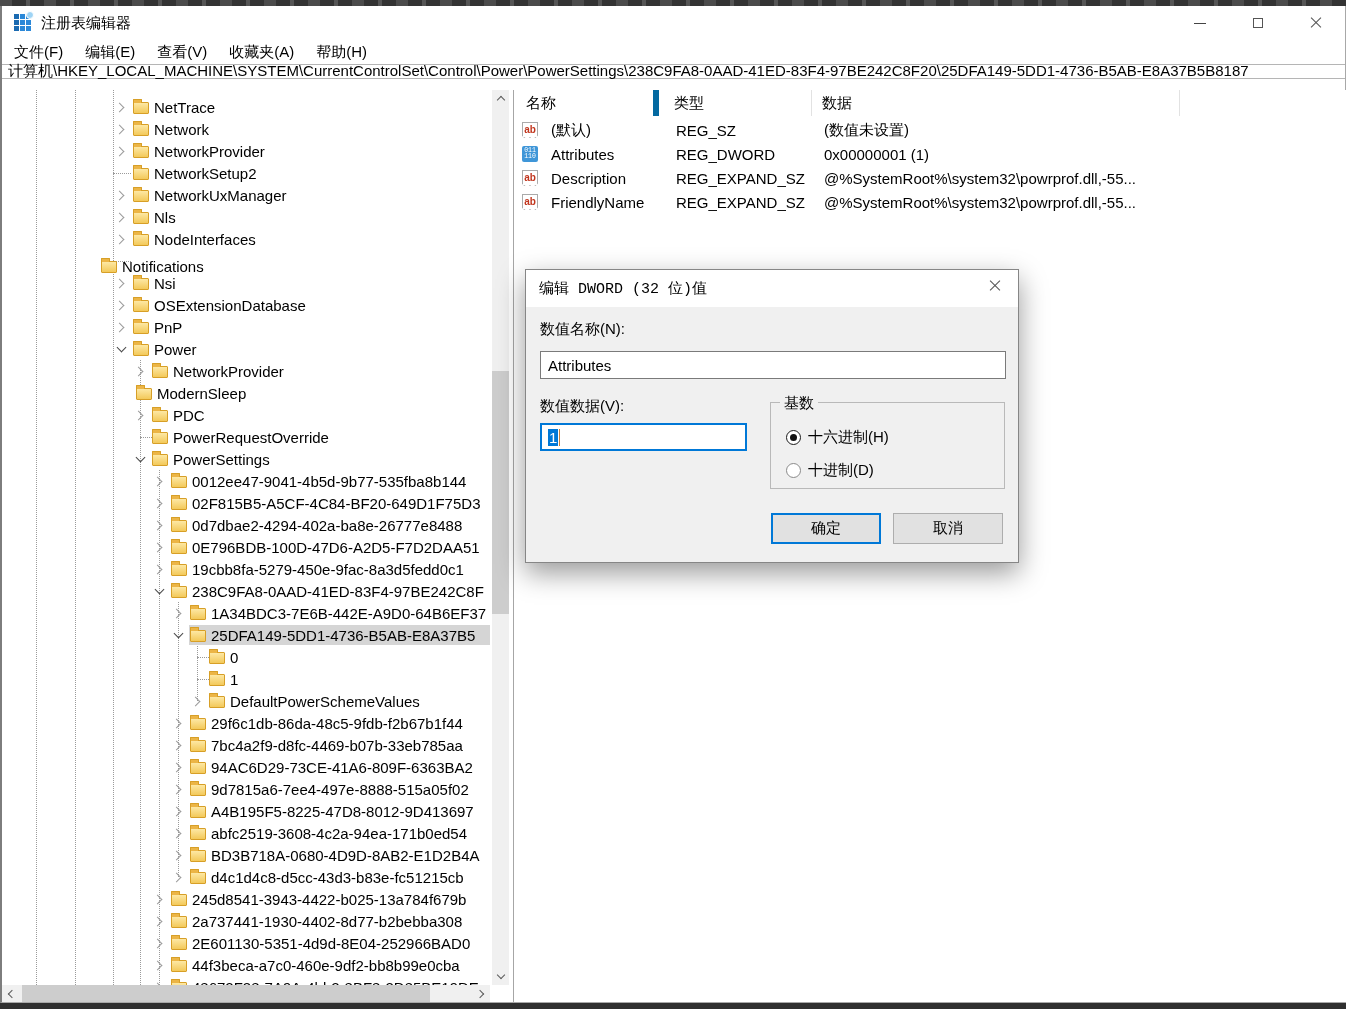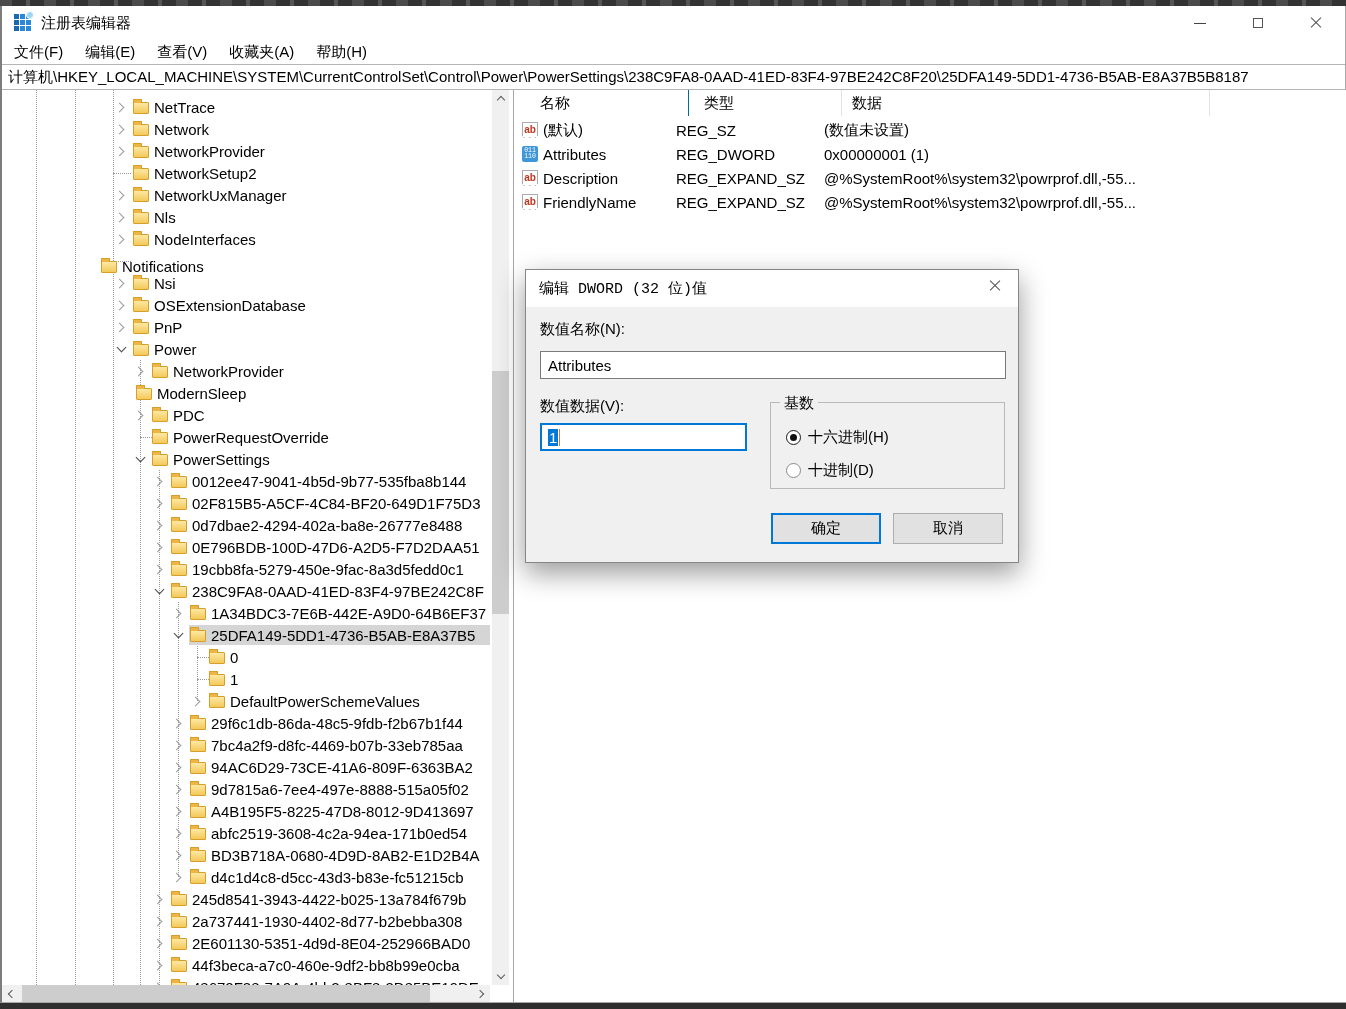--- a/index.html
+++ b/index.html
@@ -29,21 +29,21 @@
   .max-glyph { width:10px; height:10px; border:1px solid #555; }
   .x-glyph { width:12px; height:12px; position:relative; }
   .x-glyph::before,.x-glyph::after { content:""; position:absolute; left:-1px; top:5px; width:14px; height:1px; background:#555; }
   .x-glyph::before { transform:rotate(45deg); } .x-glyph::after { transform:rotate(-45deg); }
 
   
   .menubar { position:absolute; left:0; top:34px; width:100%; height:24px; background:#fff; display:flex; align-items:center; padding-left:1px; }
   .menu-item { padding:0 11px; font-size:15px; }
 
   
-  .addressbar { position:absolute; left:0; top:58px; width:100%; height:26px; background:#fff;
+  .addressbar { position:absolute; left:0; top:58px; width:100%; height:15px; background:#fff;
     border-top:1px solid #b5b5b5; border-bottom:1px solid #b5b5b5; display:flex; align-items:center; }
   .address-text { padding-left:6px; white-space:nowrap; overflow:hidden; font-size:15px; }
 
   
   .content { position:absolute; left:0; top:84px; width:100%; height:912px; }
   .treepanel { position:absolute; left:0; top:0; width:511px; height:912px; background:#fff; overflow:hidden; }
   .panel-divider { position:absolute; left:511px; top:0; width:1px; height:912px; background:#a6a6a6; }
   .valuespanel { position:absolute; left:513px; top:0; width:832px; height:912px; background:#fff; }
 
   
@@ -72,36 +72,36 @@
   .hscroll .thumb { position:absolute; left:20px; top:0; width:408px; height:17px; background:#cdcdcd; }
   .sb-chev { width:6px; height:6px; border-right:1.4px solid #5a5a5a; border-bottom:1.4px solid #5a5a5a; }
   .sb-up { transform:rotate(-135deg); margin-top:3px; }
   .sb-down { transform:rotate(45deg); margin-top:-3px; }
   .sb-left { transform:rotate(135deg); margin-left:3px; }
   .sb-right { transform:rotate(-45deg); margin-left:-3px; }
 
   
   .vheader { position:absolute; left:0; top:0; width:832px; height:26px; display:flex; background:#fff; }
   .vh { padding-top:4px; font-size:15px; position:relative; }
-  .vh-name { width:174px; padding-left:25px; border-right:1px solid #0369a1; }
+  .vh-name { width:144px; padding-left:11px; border-right:6px solid #0369a1; }
   .vh-type { width:153px; padding-left:15px; border-right:1px solid #e2e2e2; }
   .vh-data { width:368px; padding-left:10px; border-right:1px solid #e2e2e2; }
   .vrows { position:absolute; left:0; top:28px; width:832px; }
   .vrow { display:flex; height:24px; align-items:center; }
   .vcell { white-space:nowrap; overflow:hidden; }
   .vc-name { width:146px; padding-left:7px; display:flex; align-items:center; }
   .vc-type { width:153px; padding-left:15px; }
   .vc-data { width:520px; padding-left:10px; }
   .icon-ab { width:16px; height:16px; flex:0 0 16px; background:#fff; border:1px solid #aaa;
     color:#c1351d; font-size:10px; font-weight:bold; line-height:13px; text-align:center;
     clip-path:polygon(0 0,100% 0,100% 84%,84% 100%,68% 86%,50% 100%,32% 86%,14% 100%,0 86%); }
   .icon-dword { width:16px; height:16px; flex:0 0 16px; background:#3f96d8; border-radius:2px;
     color:#fff; display:flex; flex-direction:column; align-items:center; justify-content:center; }
   .icon-dword i { font-style:normal; font-size:6.5px; line-height:6.5px; font-family:"Liberation Mono","DejaVu Sans Mono",monospace; }
-  .vc-name .vname { margin-left:5px; }
+  .vc-name .vname { margin-left:13px; }
 
   
   .dialog { position:absolute; left:523px; top:263px; width:494px; height:294px; background:#f0f0f0;
     border:1px solid #868686; box-shadow:0 10px 26px rgba(0,0,0,.4); }
   .dlg-title { position:absolute; left:0; top:0; width:100%; height:37px; background:#fff; display:flex; align-items:center; }
   .dlg-title-text { margin-left:13px; font-size:15px;font-family:Liberation Mono, monospace; }
   .dlg-close { position:absolute; right:0; top:0; width:46px; height:31px; display:flex; align-items:center; justify-content:center; }
   .dlg-label { position:absolute; font-size:15px; }
   .dlg-input { position:absolute; background:#fff; border:1px solid #7a7a7a; display:flex; align-items:center; padding-left:7px; font-size:15px; }
   .dlg-input.focused { border:2px solid #0078d7; padding-left:6px; }

